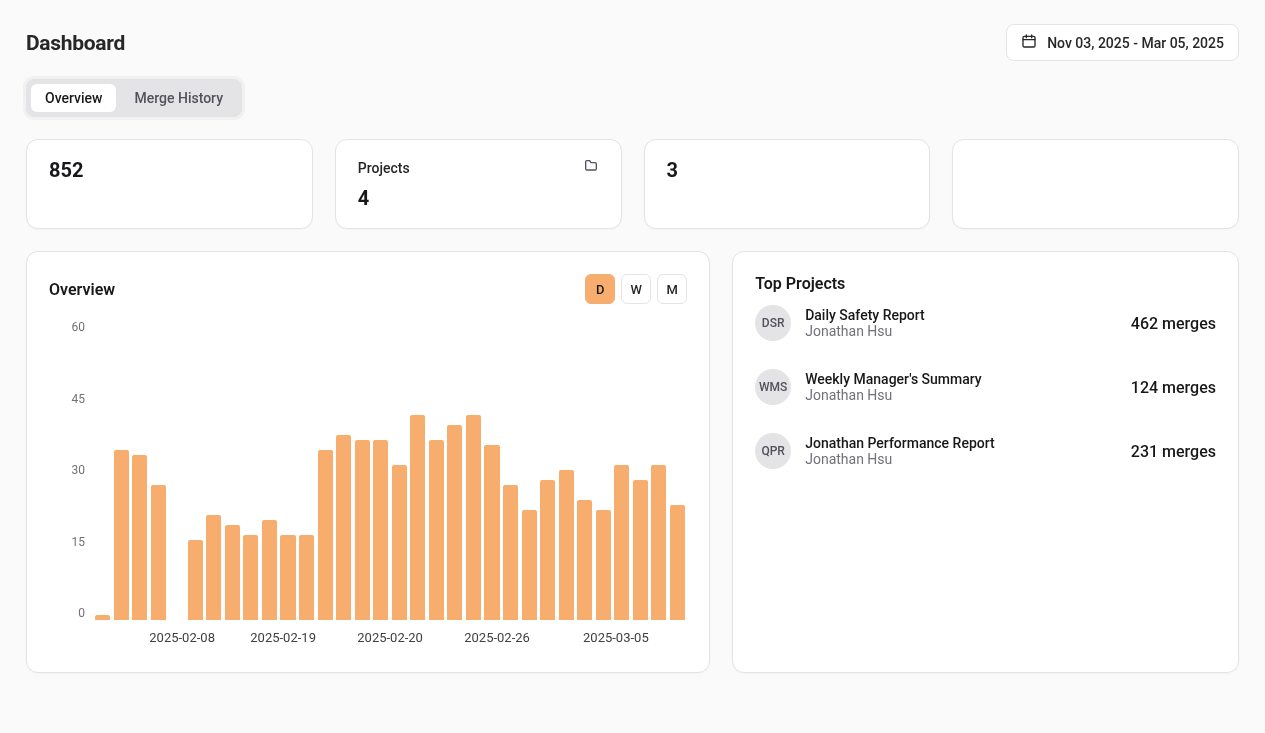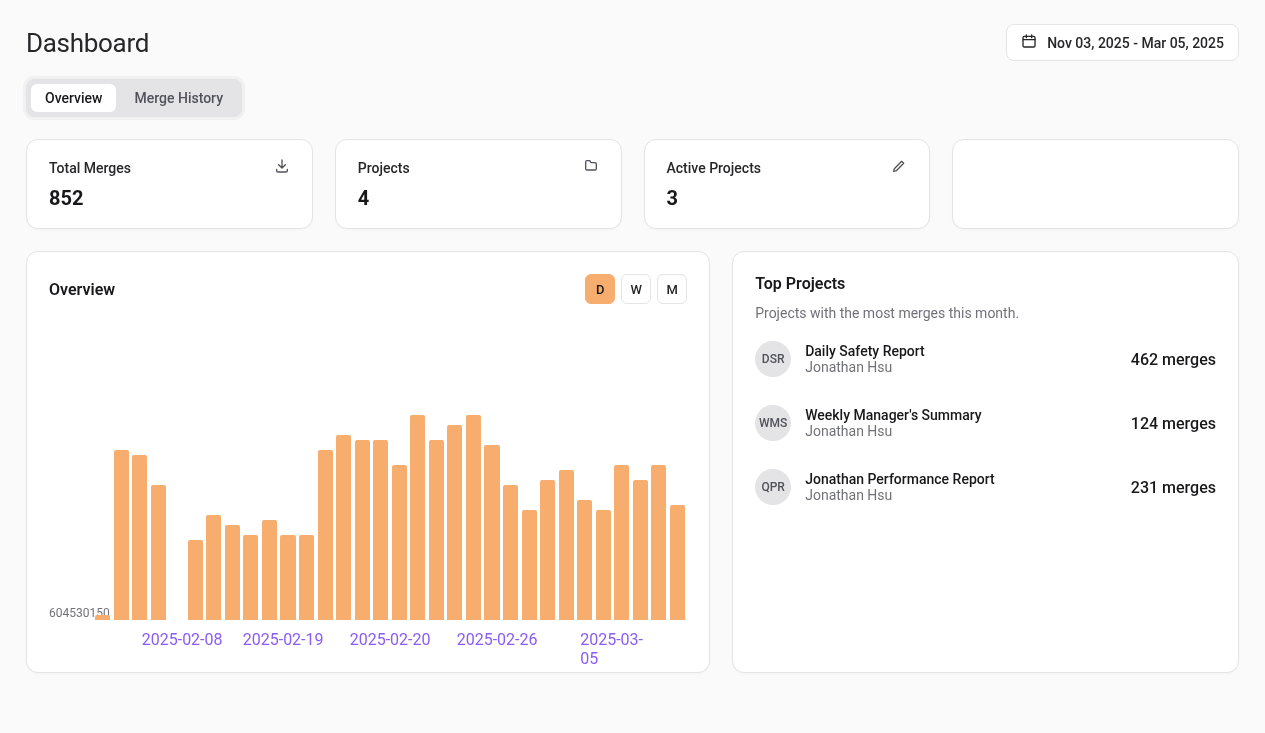--- a/index.html
+++ b/index.html
@@ -13,22 +13,22 @@
     padding: 24px 26px;
     max-width: 1265px;
   }
   .header-row {
     display: flex;
     justify-content: space-between;
     align-items: center;
     margin-bottom: 18px;
   }
   .title {
-    font-size: 26px;
-    font-weight: 400;
+    font-size: 21px;
+    font-weight: 700;
     letter-spacing: -0.3px;
     color: #27272a;
     text-align: center;
   }
   .date-picker {
     display: inline-flex;
     align-items: center;
     gap: 10px;
     padding: 8px 14px;
     background: #fff;
@@ -134,21 +134,21 @@
   .chart-box {
     position: relative;
     height: 330px;
     width: 100%;
   }
   .chart-axis-y {
     position: absolute;
     left: 0; top: 0; bottom: 30px;
     width: 44px;
     display: flex;
-    flex-direction: row;
+    flex-direction: column;
     justify-content: space-between;
     align-items: flex-end;
     font-size: 12px;
     color: #71717a;
     padding-right: 8px;
   }
   .chart-plot {
     position: absolute;
     left: 44px; right: 0; top: 0; bottom: 30px;
     border-bottom: 0px solid #e4e4e7;
@@ -161,22 +161,22 @@
     flex: 1;
     min-width: 0;
     background: #f6ad6d;
     border-radius: 2px 2px 0 0;
   }
   .chart-axis-x {
     position: absolute;
     left: 44px; right: 0; bottom: 0; height: 26px;
     display: flex;
     justify-content: space-between;
-    font-size: 16px;
-    color: #8b5cf6;
+    font-size: 13px;
+    color: #404040;
     padding-top: 6px;
   }
   .chart-axis-x span { transform: translateX(-50%); }
 
   .top-card { padding: 22px; }
   .top-title {
     font-size: 16px;
     font-weight: 600;
     color: #18181b;
     margin-bottom: 12px;
@@ -239,45 +239,32 @@
     </div>
   </div>
 
   <div class="tabs" id="tabs">
       <div class="tab active">Overview</div>
       <div class="tab">Merge History</div>
     </div>
 
   <div class="stat-grid" id="stat-grid">
       <div class="card stat-card">
-        <div class="stat-top">
-          <div class="stat-label">Total Merges</div>
-          <span><svg viewBox="0 0 24 24" stroke-width="2" stroke-linecap="round" stroke-linejoin="round">
-              <path d="M12 3v12M7 10l5 5 5-5"></path>
-              <path d="M4 17v2a2 2 0 0 0 2 2h12a2 2 0 0 0 2-2v-2"></path>
-            </svg></span>
-        </div>
         <div class="stat-value">852</div>
       </div>
       <div class="card stat-card">
         <div class="stat-top">
           <div class="stat-label">Projects</div>
           <span><svg viewBox="0 0 24 24" stroke-width="2" stroke-linecap="round" stroke-linejoin="round">
               <path d="M4 6a2 2 0 0 1 2-2h4l2 3h6a2 2 0 0 1 2 2v7a2 2 0 0 1-2 2H6a2 2 0 0 1-2-2V6z"></path>
             </svg></span>
         </div>
         <div class="stat-value">4</div>
       </div>
       <div class="card stat-card">
-        <div class="stat-top">
-          <div class="stat-label">Active Projects</div>
-          <span><svg viewBox="0 0 24 24" stroke-width="2" stroke-linecap="round" stroke-linejoin="round">
-              <path d="M4 20l4-1 11-11-3-3L5 16l-1 4z"></path>
-            </svg></span>
-        </div>
         <div class="stat-value">3</div>
       </div>
       <div class="card stat-card">
       </div>
     </div>
 
   <div class="main-grid">
 
     <div class="card chart-card">
       <div class="chart-head">
@@ -335,21 +322,20 @@
             <span style="position: absolute; left: 32%;">2025-02-19</span>
             <span style="position: absolute; left: 50%;">2025-02-20</span>
             <span style="position: absolute; left: 68%;">2025-02-26</span>
             <span style="position: absolute; left: 88%;">2025-03-05</span>
           </div>
       </div>
     </div>
 
     <div class="card top-card">
       <div class="top-title">Top Projects</div>
-      <div class="top-sub">Projects with the most merges this month.</div>
       <div id="proj-list">
           <div class="proj-row">
             <div class="avatar">DSR</div>
             <div class="proj-info">
               <div class="proj-name">Daily Safety Report</div>
               <div class="proj-owner">Jonathan Hsu</div>
             </div>
             <div class="proj-count">462 merges</div>
           </div>
           <div class="proj-row">

